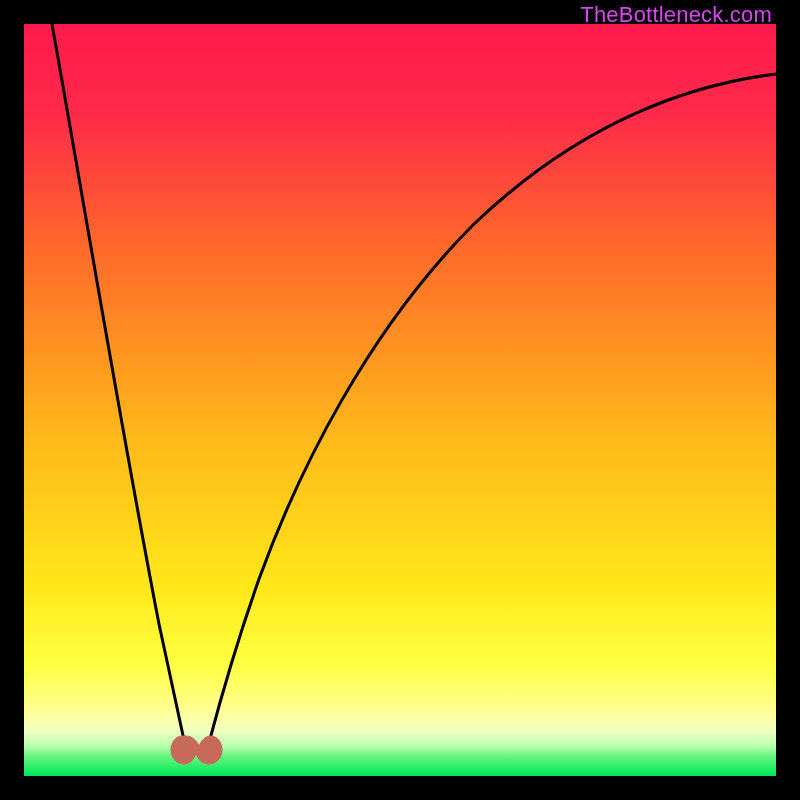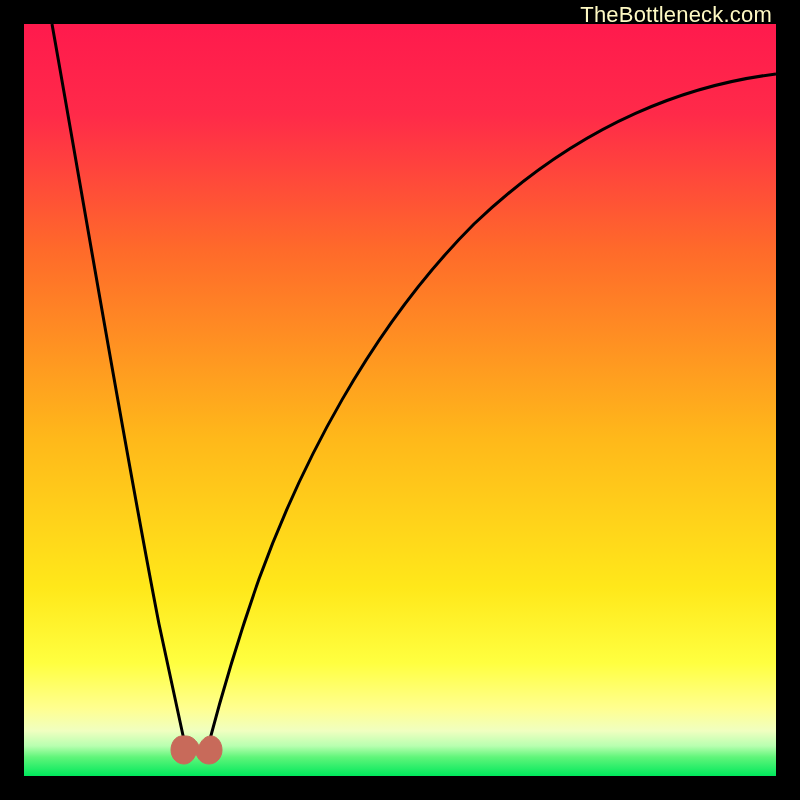--- a/index.html
+++ b/index.html
@@ -26,21 +26,21 @@
   .curve-svg {
     position: absolute;
     inset: 0;
     width: 752px;
     height: 752px;
   }
   .watermark {
     position: absolute;
     top: 2px;
     right: 28px;
-    color: #fef9c3;
+    color: #d946ef;
     font-size: 22px;
     letter-spacing: 0.2px;
     user-select: none;
   }
 </style>
 </head>
 <body>
 
 <div class="frame">
   <svg class="gradient" viewBox="0 0 752 752" preserveAspectRatio="none">

